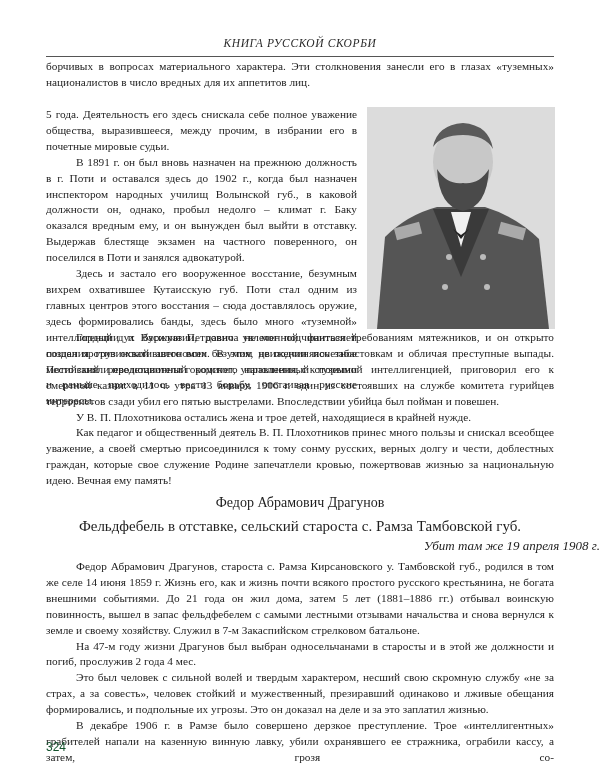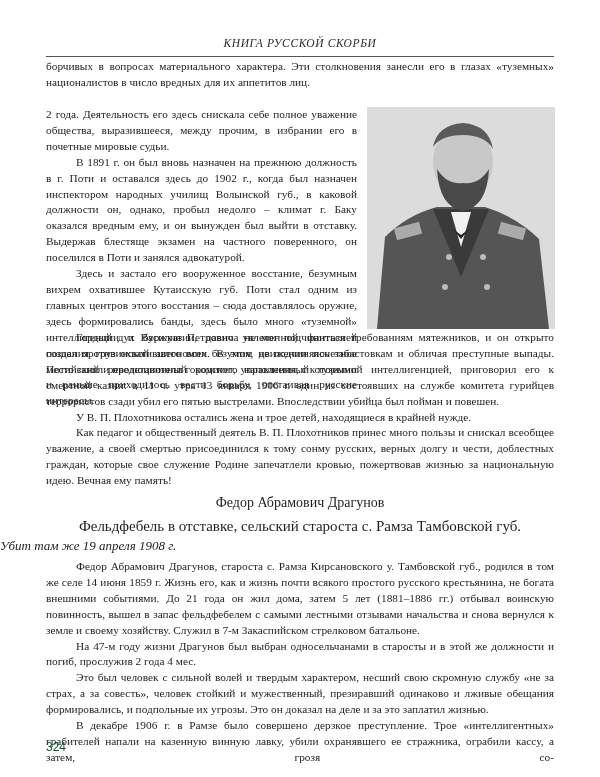--- a/index.html
+++ b/index.html
@@ -14,39 +14,39 @@
     .col p { text-align-last:justify; }
     .col p.end { text-align-last:left; }
     #block-a { top:59px; left:46px; width:311px; }
     #block-top { top:59px; left:46px; width:508px; }
     .photo { position:absolute; left:367px; top:107px; width:188px; height:222px;
              background:#d9d9d9; overflow:hidden; }
     #block-b { top:330px; left:46px; width:508px; }
     .bio-title { position:absolute; top:495px; left:0; width:600px; text-align:center;
              font-weight:normal; font-size:14px; }
     .bio-sub { position:absolute; top:518px; left:0; width:600px; text-align:center; font-size:15px; }
-    .bio-death { position:absolute; top:538px; left:0; width:600px; text-align:left;
+    .bio-death { position:absolute; top:538px; left:0; width:600px; text-align:right;
              font-style:italic; font-size:13px; }
     #block-c { top:559px; left:46px; width:508px; }
     .page-number { position:absolute; top:740px; left:46px; font-family:"Liberation Sans",sans-serif;
              font-size:12px; color:#14532d; }
   </style>
 </head>
 <body>
 
 <div class="running-head">КНИГА РУССКОЙ СКОРБИ</div>
 <div class="head-rule"></div>
 
 <div class="col" id="block-top">
   <p class="" style="text-align-last:justify">борчивых в вопросах материального характера. Эти столкновения занесли его в глазах «туземных»</p>
   <p class="end">националистов в число вредных для их аппетитов лиц.</p>
 </div>
 
 <div class="col" id="block-a" style="top:107px;">
-  <p class="end">2 года. Деятельность его здесь снискала себе полное уважение общества, выразившееся, между прочим, в избрании его в почетные мировые судьи.</p>
+  <p class="end">5 года. Деятельность его здесь снискала себе полное уважение общества, выразившееся, между прочим, в избрании его в почетные мировые судьи.</p>
   <p class="ind end">В 1891 г. он был вновь назначен на прежнюю должность в г. Поти и оставался здесь до 1902 г., когда был назначен инспектором народных училищ Волынской губ., в каковой должности он, однако, пробыл недолго – климат г. Баку оказался вредным ему, и он вынужден был выйти в отставку. Выдержав блестяще экзамен на частного поверенного, он поселился в Поти и занялся адвокатурой.</p>
   <p class="ind end">Здесь и застало его вооруженное восстание, безумным вихрем охватившее Кутаисскую губ. Поти стал одним из главных центров этого восстания – сюда доставлялось оружие, здесь формировались банды, здесь было много «туземной» интеллигенции и буржуазии, давно увлеченной фантазией создания грузинской автономии. В этом движении почетное место заняли представители городского управления, с которыми и раньше приходилось вести борьбу, отстаивая русские интересы.</p>
 </div>
 
 <div class="photo">
   <svg width="188" height="222" viewBox="0 0 188 222">
     <rect width="188" height="222" fill="#dcdcdc"></rect>
 
     <path d="M10 222 L18 130 Q40 108 70 100 L118 100 Q150 110 172 132 L182 222 Z" fill="#555"></path>
     <path d="M66 102 L94 170 L122 102 Z" fill="#3a3a3a"></path>

